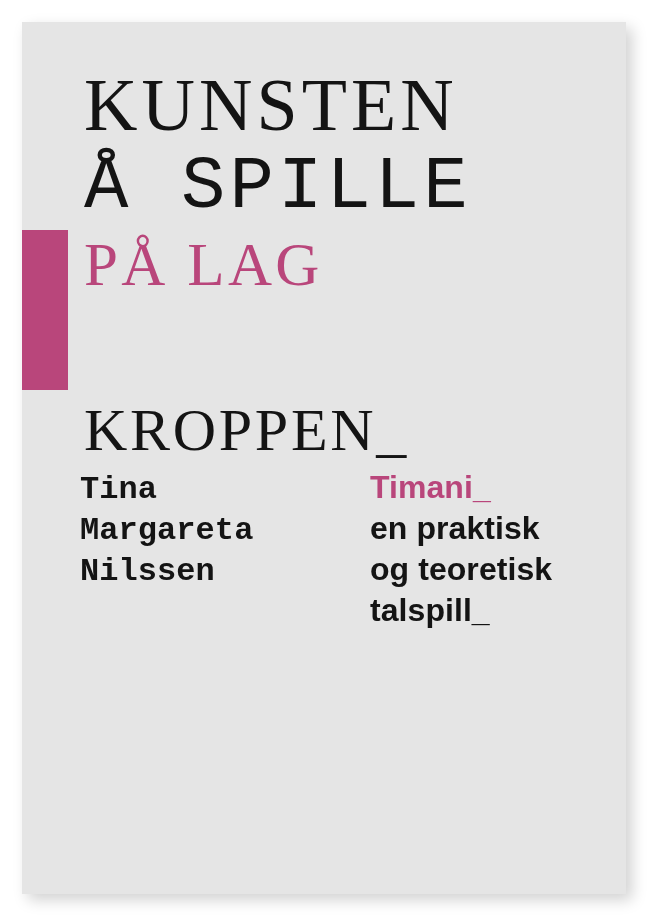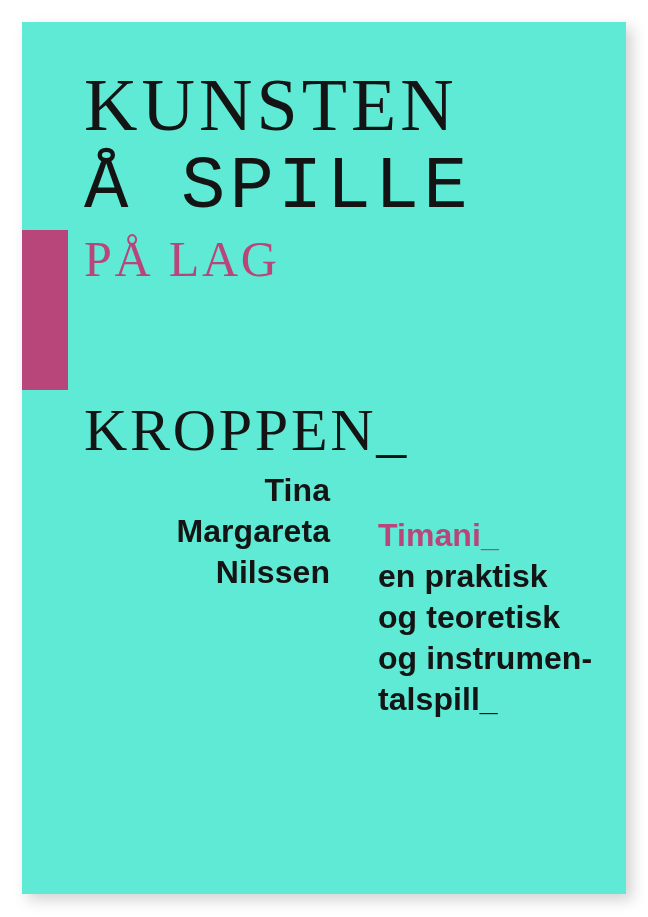--- a/index.html
+++ b/index.html
@@ -10,21 +10,21 @@
     background: #ffffff;
     font-family: "Liberation Sans", sans-serif;
   }
 
   #book-cover {
     position: absolute;
     left: 22px;
     top: 22px;
     width: 604px;
     height: 872px;
-    background: #5eead4;
+    background: #e5e5e5;
     box-shadow: 6px 6px 14px rgba(0,0,0,0.18);
     overflow: hidden;
   }
 
   
   #accent-block {
     position: absolute;
     left: 0px;
     top: 208px;
     width: 46px;
@@ -37,48 +37,46 @@
     font-family: "Liberation Serif", serif;
     font-weight: 400;
     letter-spacing: 0.02em;
     color: #141414;
     white-space: nowrap;
     line-height: 1;
   }
 
   #title-1 { left: 62px; top: 46px;  font-size: 74px; letter-spacing: 0.055em; }
   #title-2 { left: 62px; top: 128px; font-size: 74px; letter-spacing: 0.055em; font-family: Liberation Mono, monospace; }
-  #title-3 { left: 62px; top: 212px; font-size: 50px; letter-spacing: 0.055em; color: #b9467b; }
+  #title-3 { left: 62px; top: 212px; font-size: 61px; letter-spacing: 0.055em; color: #b9467b; }
   #title-4 { left: 62px; top: 293px; font-size: 74px; letter-spacing: 0.055em; }
   #title-5 { left: 62px; top: 378px; font-size: 60px; letter-spacing: 0.045em; }
 
   
   #author-block {
     position: absolute;
     left: 58px;
     top: 448px;
     width: 250px;
   }
   .author-line {
-    font-family: Liberation Sans, sans-serif;
+    font-family: Liberation Mono, monospace;
     font-weight: 700;
     font-size: 32px;
     line-height: 1.28;
     color: #141414;
     letter-spacing: 0.002em;
-    text-align: right;
   }
 
   
   #subtitle-block {
     position: absolute;
-    left: 356px;
+    left: 348px;
     top: 445px;
     width: 250px;
-    margin-top: 48px;
   }
   .subtitle-line {
     font-family: "Liberation Sans", sans-serif;
     font-weight: 700;
     font-size: 32px;
     line-height: 1.28;
     color: #141414;
     letter-spacing: 0.002em;
   }
   .subtitle-line.brand {
@@ -100,17 +98,16 @@
   <div id="author-block">
     <div class="author-line">Tina</div>
     <div class="author-line">Margareta</div>
     <div class="author-line">Nilssen</div>
   </div>
 
   <div id="subtitle-block">
     <div class="subtitle-line brand">Timani_</div>
     <div class="subtitle-line">en praktisk</div>
     <div class="subtitle-line">og teoretisk</div>
-    <div class="subtitle-line">og instrumen-</div>
     <div class="subtitle-line">talspill_</div>
   </div>
 
 </div>
 
 </body></html>

